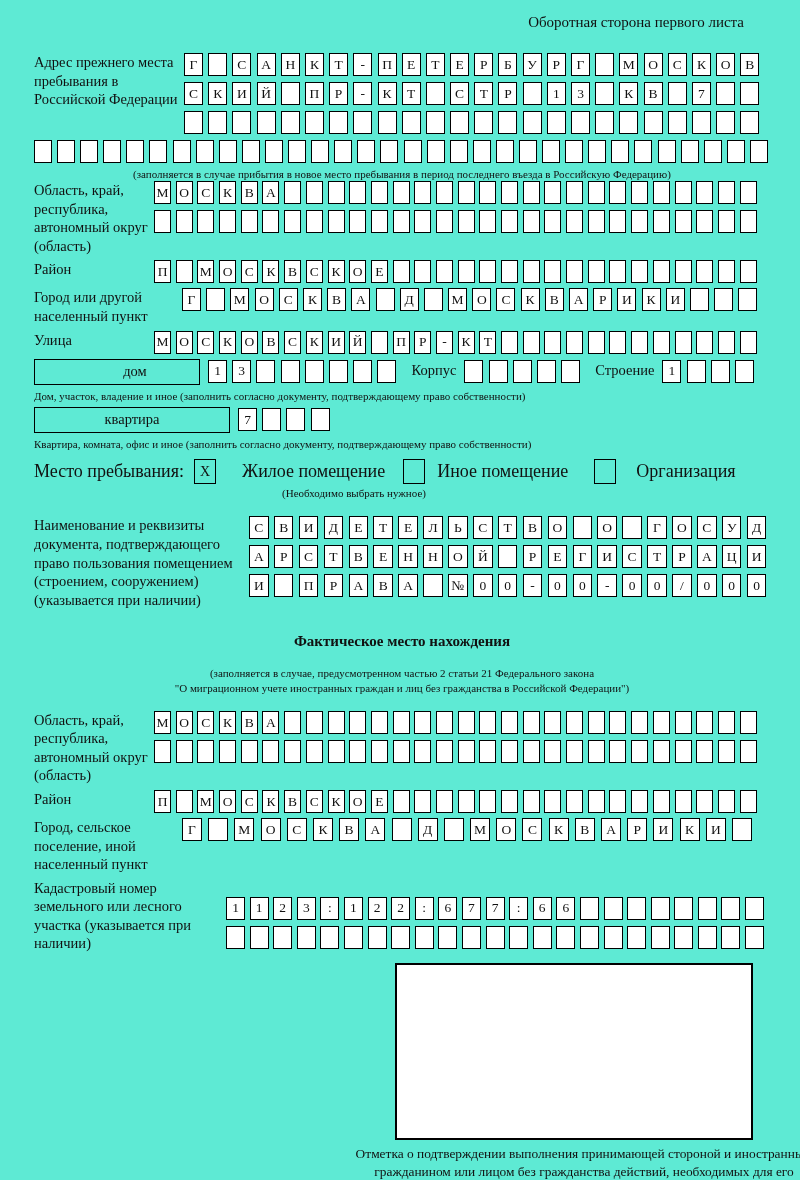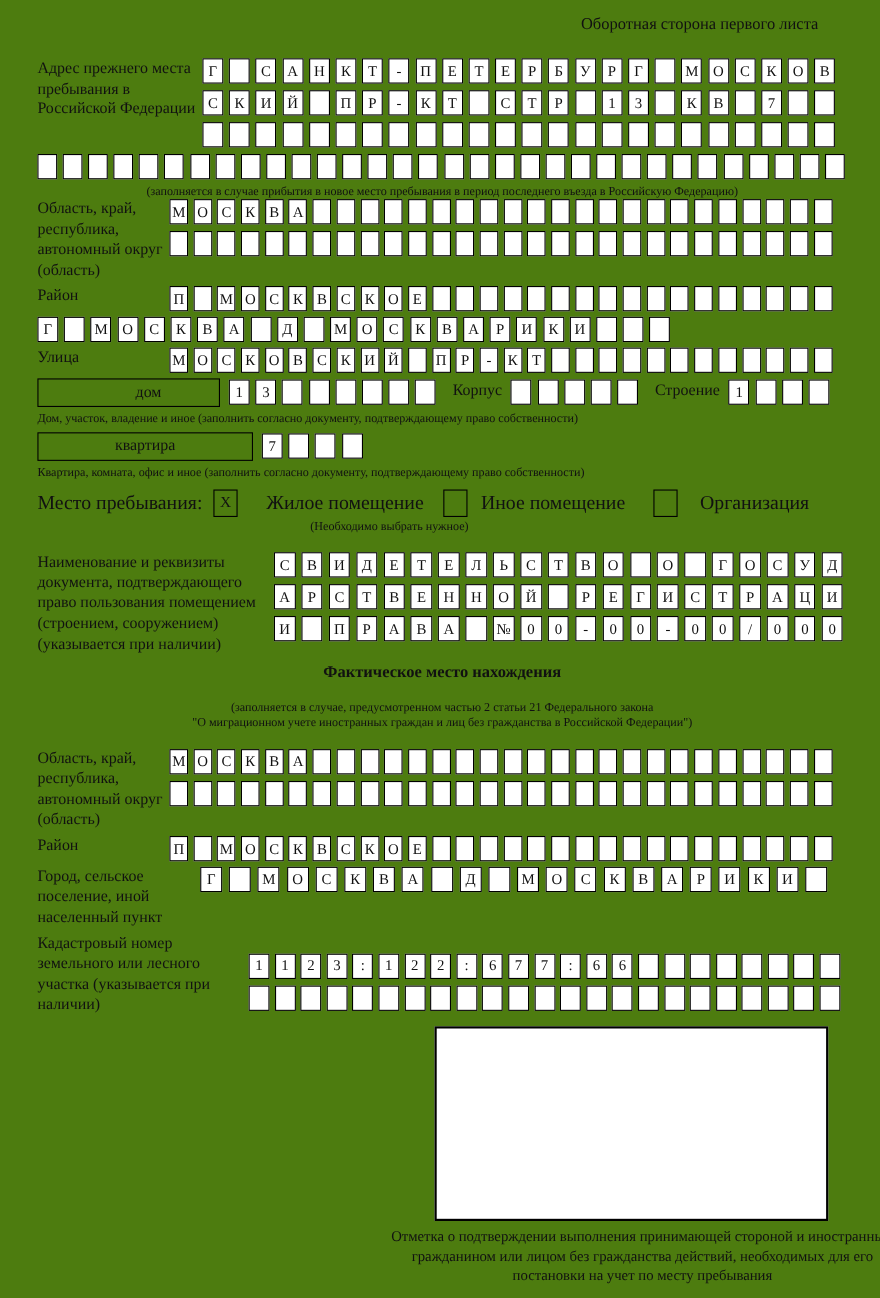--- a/index.html
+++ b/index.html
@@ -1,19 +1,19 @@
 <!DOCTYPE html>
 <html><head>
 <meta charset="utf-8">
 <style>
   * { margin:0; padding:0; box-sizing:border-box; }
   html,body { background:#fff; }
   .page {
     position:relative; width:800px; height:1180px; margin:0 auto;
-    background:#4d7c0f; color:#111;
+    background:#5eead4; color:#111;
     font-family:"Liberation Serif","DejaVu Serif",serif;
     padding:14px 30px 10px 34px; overflow:hidden;
   }
   .corner { text-align:right; font-size:15px; padding-right:26px; }
 
   .field { display:flex; align-items:flex-start; margin-bottom:5px; }
   .flabel { width:120px; flex-shrink:0; font-size:14.5px; line-height:1.28; }
   .flabel.w150 { width:150px; }
   .flabel.w148 { width:148px; }
   .flabel.w215 { width:215px; }
@@ -30,21 +30,21 @@
   .c32 .c { width:18px; margin-right:5.1px; }
   .c28 .c { width:17px; margin-right:4.7px; }
   .c21 .c { width:19.5px; margin-right:5.4px; }
   .c23k .c { width:19px; margin-right:4.6px; }
   .c22w .c { width:20px; margin-right:6.2px; }
   .csm .c { width:19px; margin-right:5.2px; }
 
   .caption { font-size:11px; line-height:1.3; }
   .center { text-align:center; }
   .h-bold { font-weight:bold; font-size:15px; text-align:center; }
-  .mt2{margin-top:2px;} .mt4{margin-top:4px;} .mt6{margin-top:16px;} .mt8{margin-top:8px;} .mb6{margin-bottom:6px;}
+  .mt2{margin-top:2px;} .mt4{margin-top:4px;} .mt6{margin-top:16px;} .mt8{margin-top:24px;} .mb6{margin-bottom:6px;}
 
   .addr-top { display:flex; margin-top:22px; }
   .fullrow { margin-top:0; }
 
   .house-row { display:flex; align-items:flex-start; margin-top:4px; }
   .named-box {
     border:1.6px solid #000; height:26px; display:flex; align-items:center;
     justify-content:center; font-size:14.5px; flex-shrink:0;
   }
   .inline-lbl { font-size:14.5px; padding:3px 8px 0 10px; white-space:nowrap; }
@@ -288,20 +288,21 @@
         <span class="c"></span>
         <span class="c"></span>
         <span class="c"></span>
         <span class="c"></span>
         <span class="c"></span>
         <span class="c"></span>
       </div>
   </div>
 
   <div class="field">
+    <div class="flabel w148">Город или другой населенный пункт</div>
     <div class="cells c24">
         <span class="c">Г</span>
         <span class="c"></span>
         <span class="c">М</span>
         <span class="c">О</span>
         <span class="c">С</span>
         <span class="c">К</span>
         <span class="c">В</span>
         <span class="c">А</span>
         <span class="c"></span>

